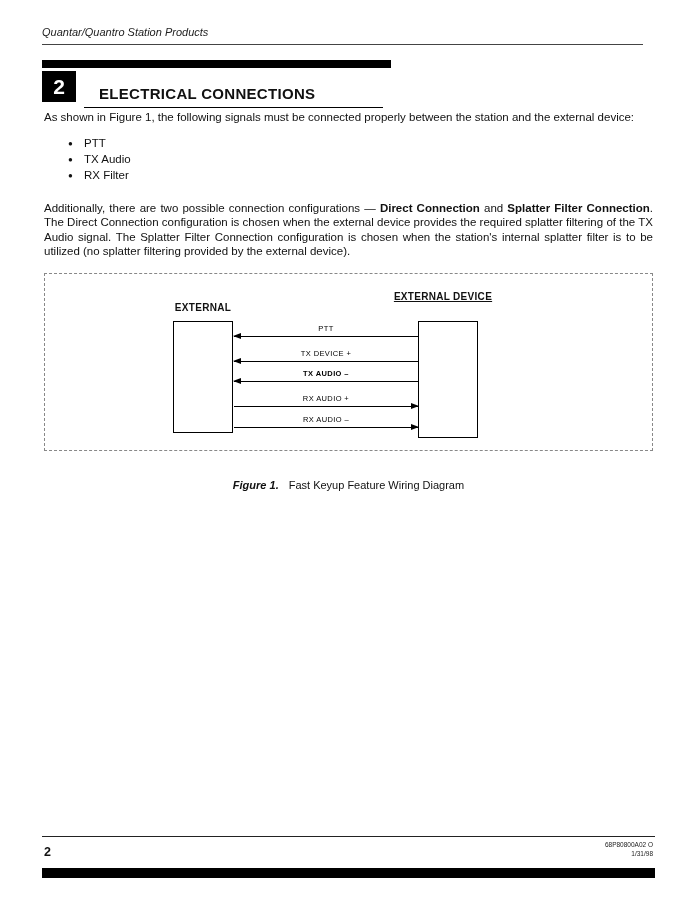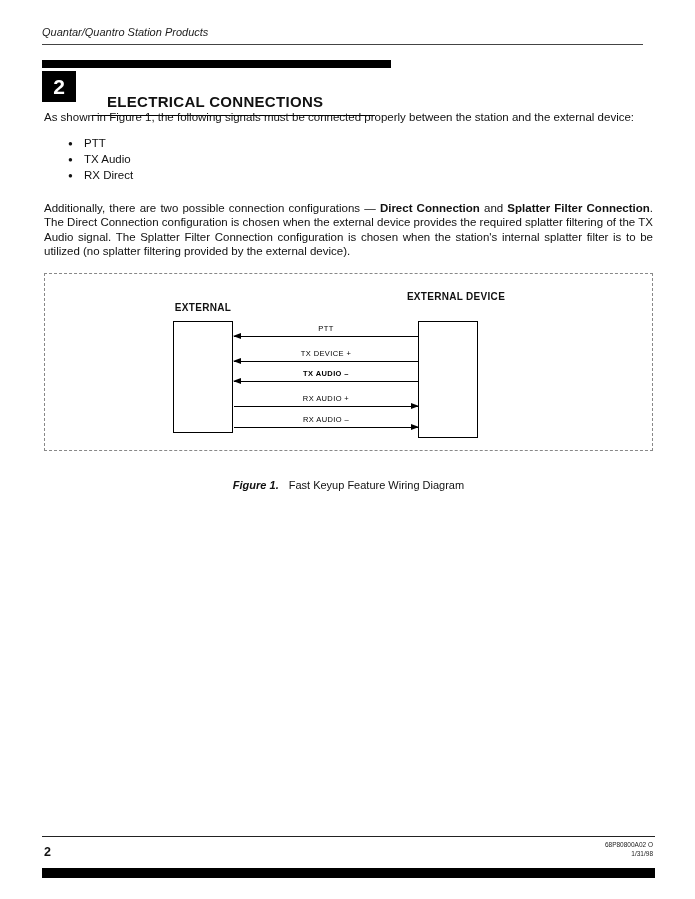--- a/index.html
+++ b/index.html
@@ -24,21 +24,21 @@
   .section-block{position:absolute;left:42px;top:60px;width:349px;}
   .section-topbar{height:8px;background:#000;margin-bottom:3px;}
   .section-title-row{display:flex;align-items:stretch;}
   .section-number{
     width:34px;height:31px;background:#000;color:#fff;
     font-size:21px;font-weight:bold;
     display:flex;align-items:center;justify-content:center;
     flex:0 0 auto;
   }
   .section-title{
-    flex:1;margin:16px;padding:6px 0 5px 15px;
+    flex:1;margin:8px;padding:6px 0 5px 15px;
     font-size:15px;font-weight:bold;letter-spacing:.3px;
     border-bottom:1.5px solid #000;
     align-self:stretch;
   }
   
   .content{position:absolute;left:44px;right:42px;top:110px;}
   .para{
     margin:0 0 10px 0;
     font-size:11.5px;line-height:14.5px;
     text-align:justify;
@@ -58,21 +58,21 @@
     border:1px dashed #888;
     height:176px;
     position:relative;
     background:#fff;
   }
   .node-label{
     position:absolute;width:120px;text-align:center;
     font-size:10px;font-weight:bold;line-height:11.5px;letter-spacing:.3px;
   }
   .station-label{left:98px;top:28px;}
-  .device-label{left:351px;top:17px;}
+  .device-label{left:338px;top:17px;text-decoration:underline;}
   .node-box{
     position:absolute;width:58px;background:#fff;
     border:1.5px solid #000;
   }
   .station-box{left:128px;top:47px;height:110px;}
   .device-box{left:373px;top:47px;height:115px;}
   .signal{position:absolute;left:189px;width:184px;}
   .signal-label{
     text-align:center;font-size:7.5px;letter-spacing:.4px;
     margin-bottom:3px;color:#000;
@@ -119,21 +119,21 @@
     </div>
   </div>
 
   <div class="content">
 
     <p class="para">As shown in Figure 1, the following signals must be connected properly between the station and the external device:</p>
 
     <ul class="bullets">
       <li>PTT</li>
       <li>TX Audio</li>
-      <li>RX Direct</li>
+      <li>RX Filter</li>
     </ul>
 
     <p class="para"><span>Additionally, there are two possible connection configurations — </span><strong>Direct Connection</strong><span> and </span><strong>Splatter Filter Connection</strong><span>. The Direct Connection configuration is chosen when the external device provides the required splatter filtering of the TX Audio signal. The Splatter Filter Connection configuration is chosen when the station's internal splatter filter is to be utilized (no splatter filtering provided by the external device).</span></p>
 
 
     <div class="figure-box">
       <div class="node-label station-label">EXTERNAL</div>
       <div class="node-label device-label">EXTERNAL DEVICE</div>
       <div class="node-box station-box"></div>
       <div class="node-box device-box"></div>

